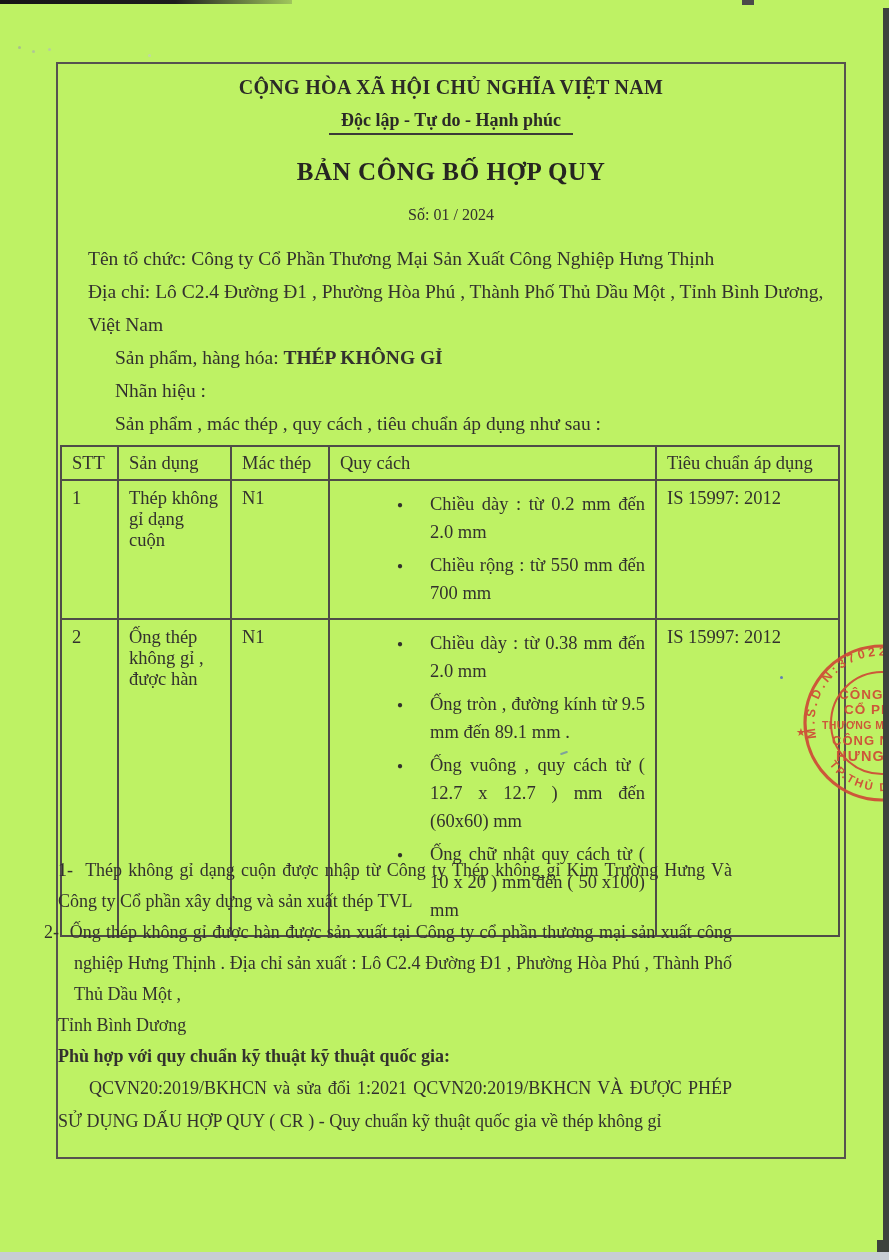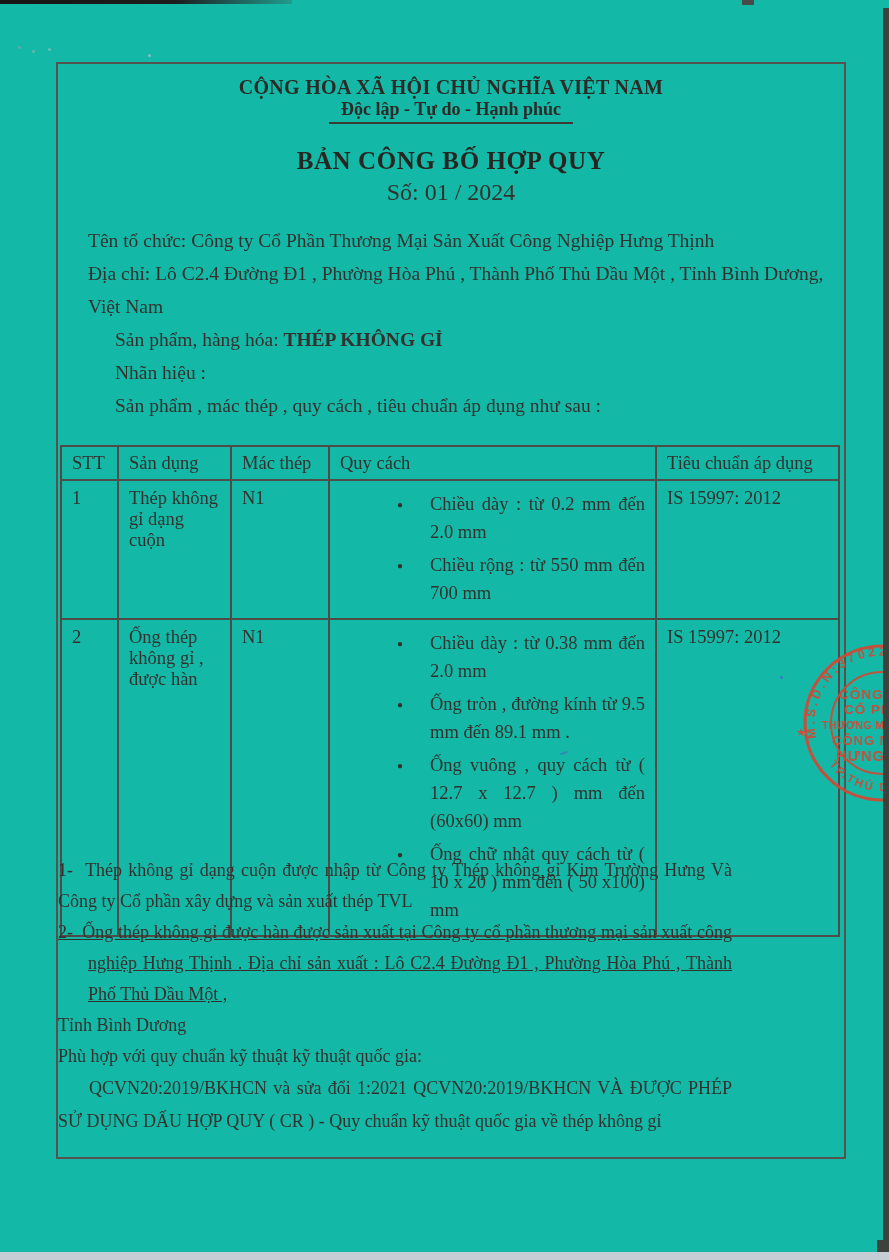--- a/index.html
+++ b/index.html
@@ -1,20 +1,20 @@
 <!DOCTYPE html>
 <html><head>
 <meta charset="utf-8">
 <style>
   html,body{margin:0;padding:0;background:#e8e8e8;}
   .page{
     position:relative;
     width:889px;height:1260px;
     margin:0 auto;
-    background:#14b8a6;
+    background:#bef264;
     overflow:hidden;
     font-family:"Liberation Serif","DejaVu Serif",serif;
     color:#33312e;
   }
   
   .scan-top-bar{position:absolute;left:0;top:0;width:292px;height:4px;z-index:6;
     background:linear-gradient(to right,#161616 0%,#1d1d1d 60%,rgba(70,70,70,.25)100%);}
   .scan-top-mark{position:absolute;left:742px;top:0;width:12px;height:5px;background:#4a4a4a;z-index:6;}
   .scan-right-band{position:absolute;left:883px;top:8px;width:6px;height:1245px;background:#3d423d;z-index:5;}
   .scan-right-foot{position:absolute;left:877px;top:1240px;width:12px;height:14px;background:#3d423d;z-index:5;}
@@ -27,24 +27,24 @@
   
   .frame{
     position:absolute;left:56px;top:62px;
     width:790px;height:1097px;
     border:2px solid #56534f;
     box-sizing:border-box;
     z-index:2;
   }
   .center{text-align:center;}
   .country{margin-top:12px;font-size:20px;font-weight:bold;letter-spacing:.3px;color:#2b2a27;}
-  .motto{margin-top:0;}
+  .motto{margin-top:11px;}
   .motto-text{display:inline-block;font-size:18px;font-weight:bold;border-bottom:2px solid #3c3a37;padding:0 12px 2px 12px;color:#2b2a27;}
   .doc-title{margin-top:23px;font-size:25px;font-weight:bold;letter-spacing:.6px;color:#262521;}
-  .doc-number{margin-top:4px;font-size:24px;}
+  .doc-number{margin-top:20px;font-size:16px;}
 
   .info{margin:18px 2px 0 30px;font-size:19.5px;line-height:33px;}
   .info p{margin:0;}
   .info .indent{margin-left:27px;}
   .b{font-weight:bold;font-family:Liberation Serif, serif;}
 
   
   .doc-table{
     position:absolute;left:2px;top:381px;
     border-collapse:collapse;table-layout:fixed;
@@ -62,23 +62,23 @@
   .cell-sp{text-align:justify;padding-right:9px;}
   .row1{height:93px;} .row2{height:234px;}
   .qc-list{list-style:none;margin:2px 0 0 0;padding:0 4px 0 57px;}
   .qc-list li{position:relative;padding-left:33px;margin-bottom:5px;line-height:28px;text-align:justify;}
   .qc-list li::before{content:"●";position:absolute;left:0;top:1px;font-size:10px;}
 
   
   .notes{position:absolute;left:0;top:791px;width:674px;font-size:18px;line-height:31px;}
   .notes p{margin:0;}
   .note-1{margin:0 2px 2px 32px;text-align:justify;}
-  .note-2{margin:0 2px 0 32px;padding-left:30px;text-indent:-30px;text-align:justify;text-decoration:underline;}
+  .note-2{margin:0 2px 0 32px;padding-left:16px;text-indent:-30px;text-align:justify;}
   .note-tail{margin-left:32px;}
-  .conformity{margin-left:32px;margin-top:1px;}
+  .conformity{margin-left:32px;margin-top:1px;font-weight:bold;}
   .regulation{margin:3px 1px 0 1px;text-align:justify;text-indent:31px;line-height:33px;}
 
   
   .stamp{position:absolute;left:782px;top:633px;z-index:4;opacity:.92;}
   .stamp text{font-family:"Liberation Sans","DejaVu Sans",sans-serif;fill:#cf4a36;}
 </style>
 </head>
 <body>
 
 <div class="page">

